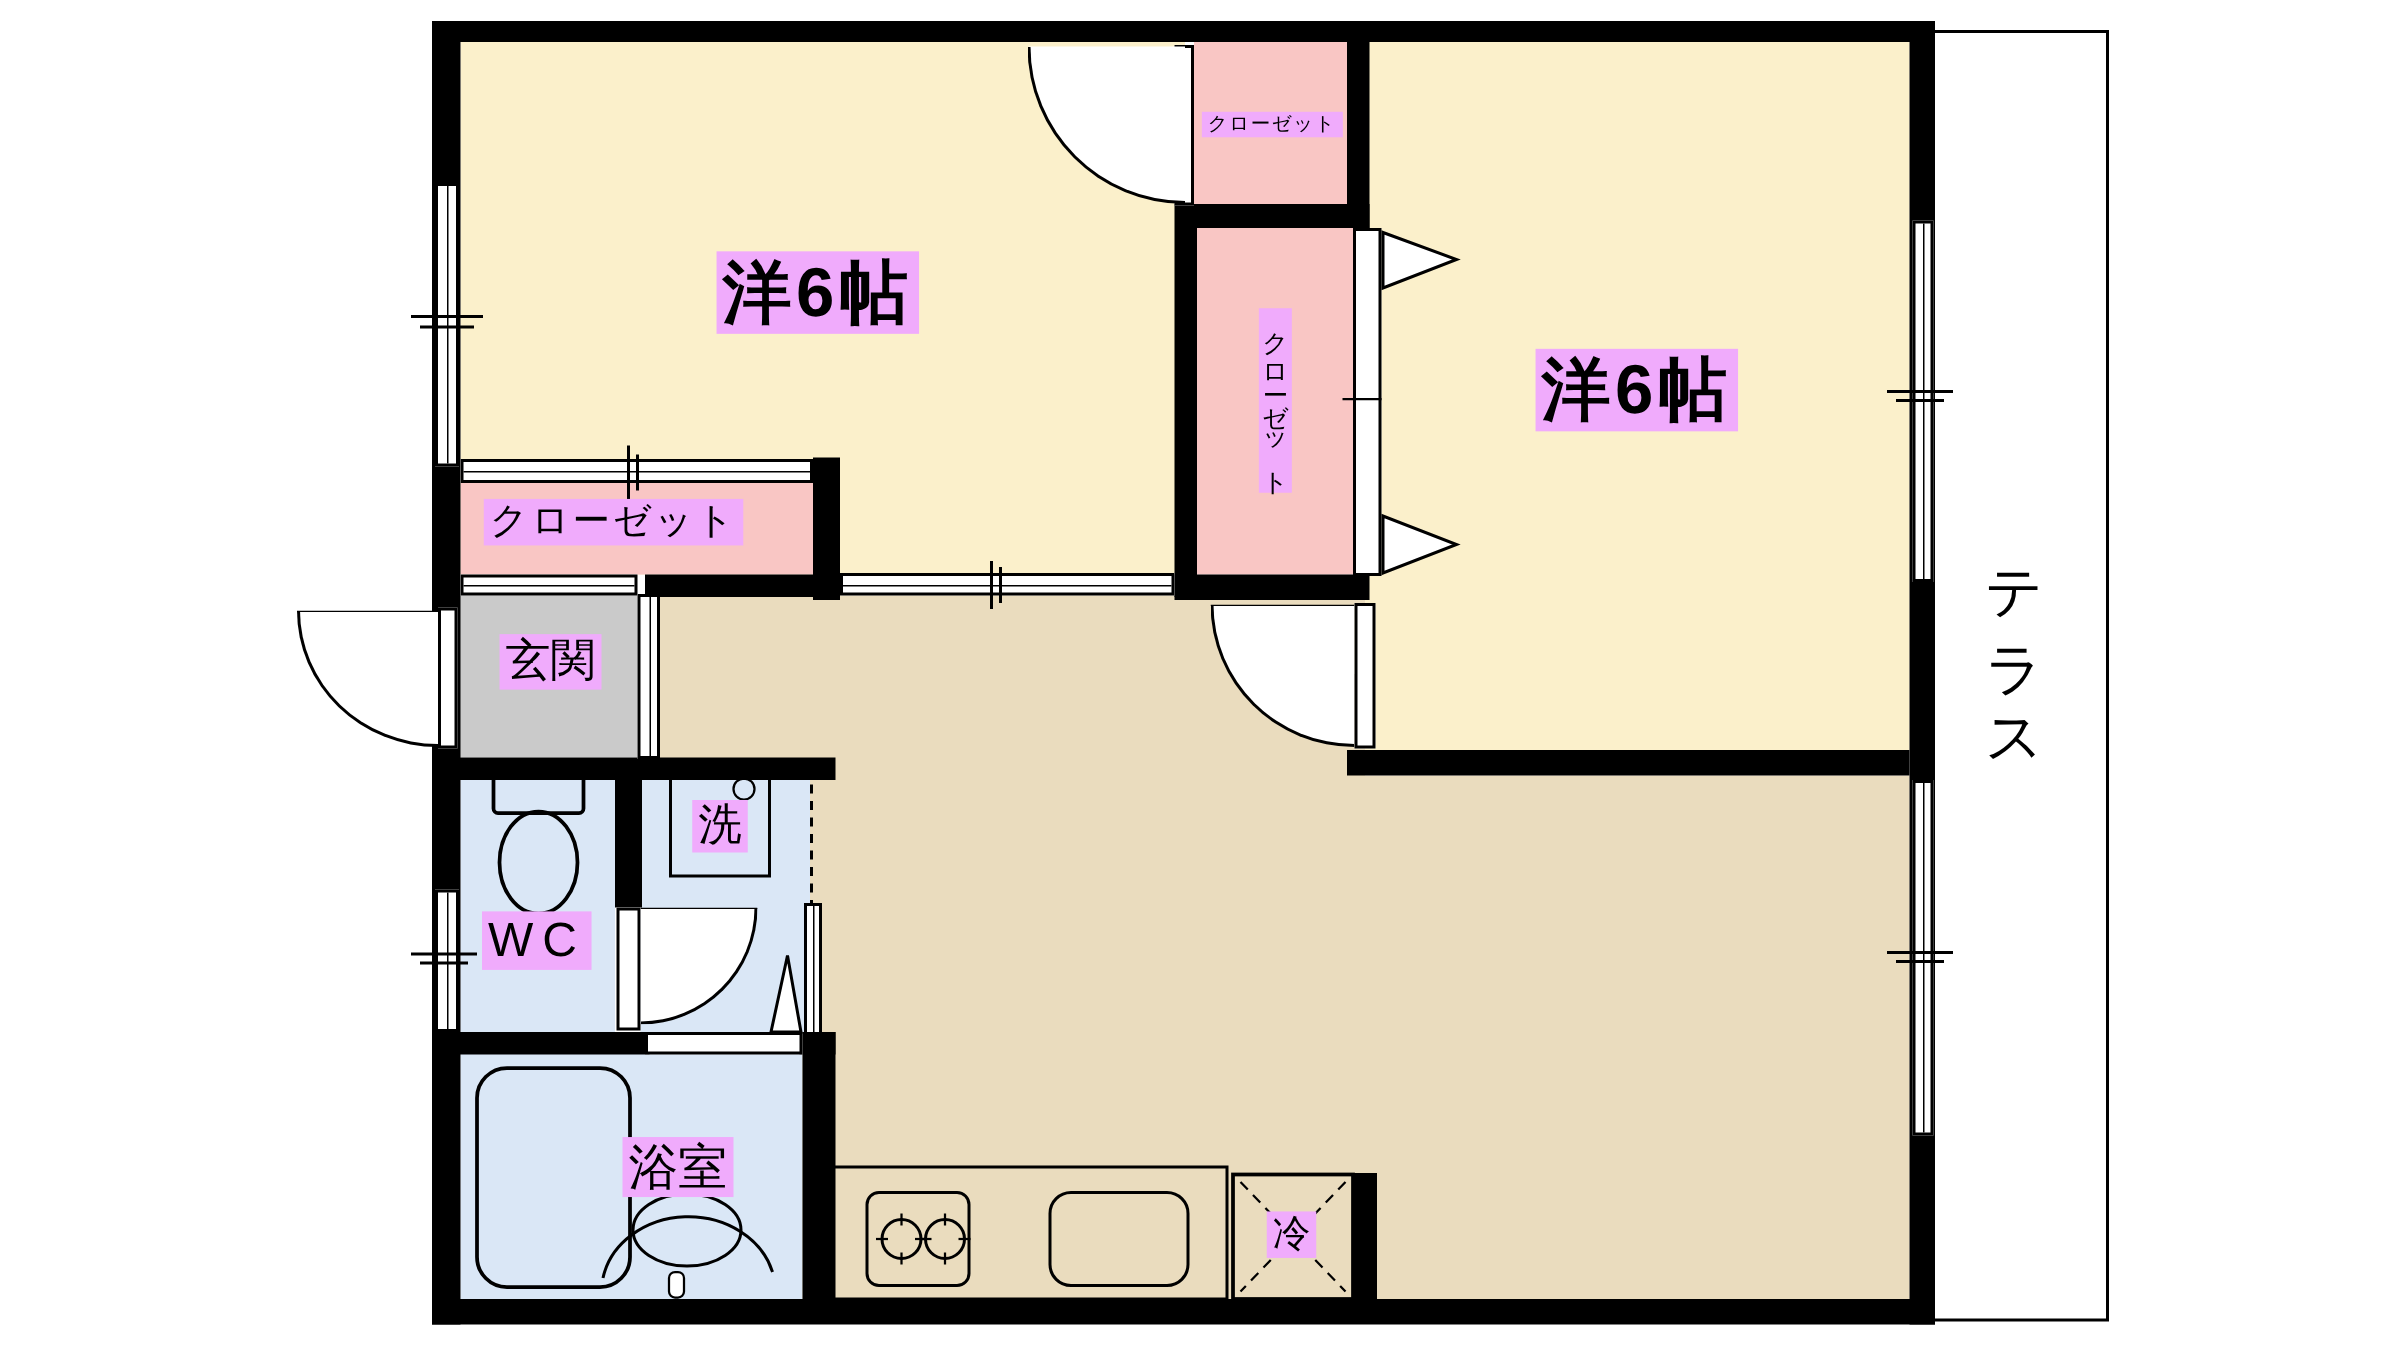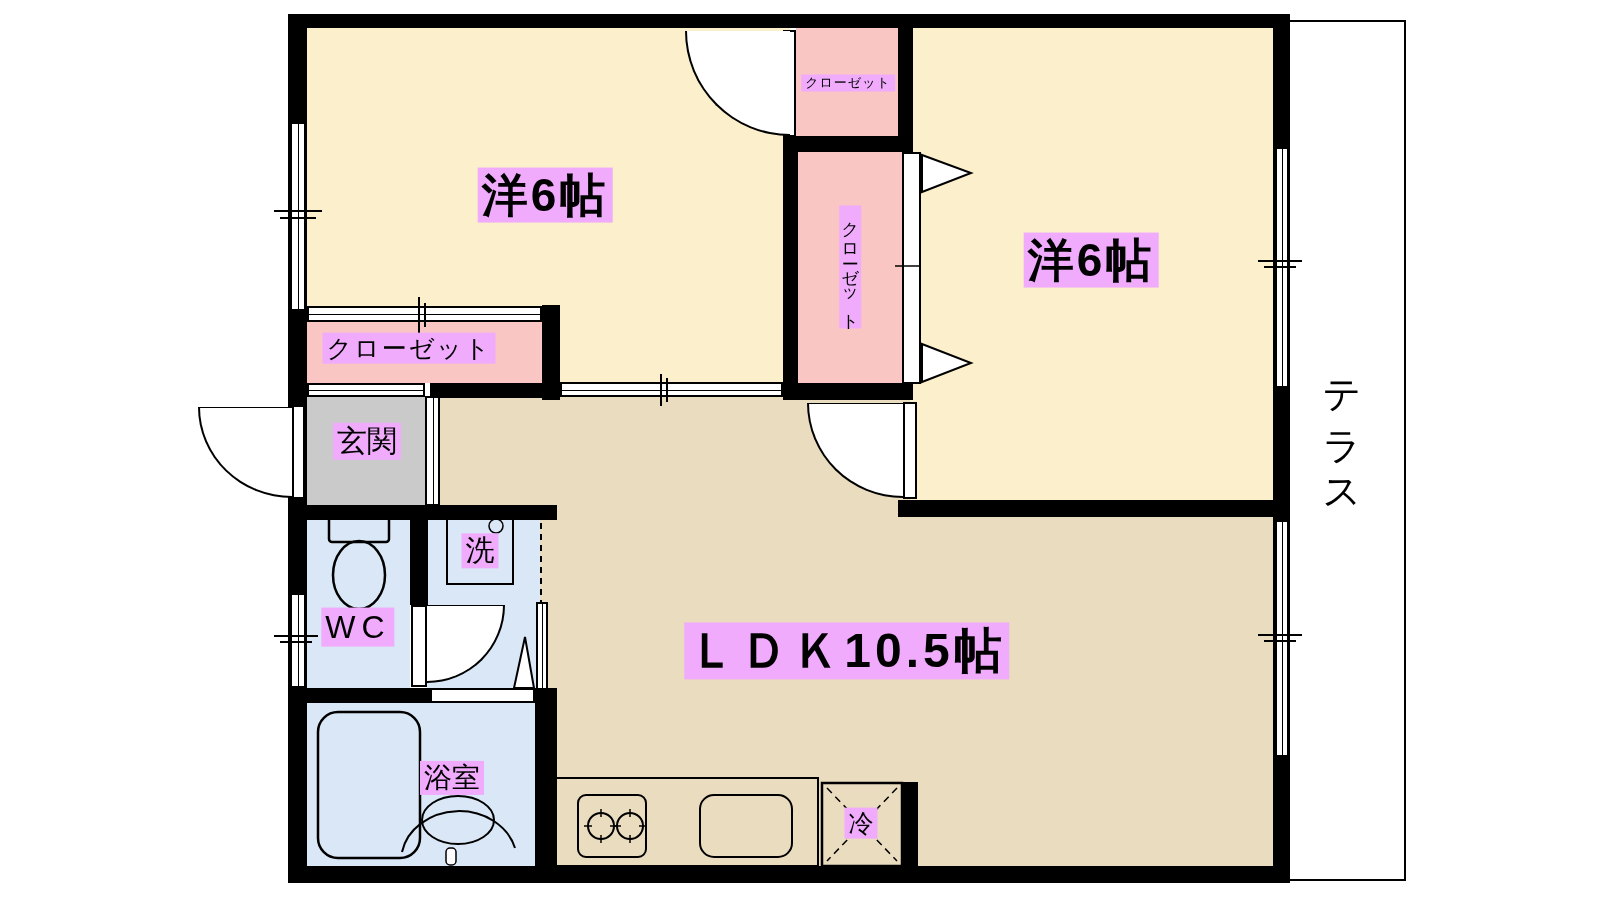--- a/index.html
+++ b/index.html
@@ -166,24 +166,23 @@
 
     <g stroke="#000">
       <rect x="822" y="783" width="80" height="83" fill="none" stroke-width="2.5"></rect>
       <line x1="827" y1="788" x2="897" y2="861" stroke-width="1.5" stroke-dasharray="7 5"></line>
       <line x1="897" y1="788" x2="827" y2="861" stroke-width="1.5" stroke-dasharray="7 5"></line>
     </g>
   </svg>
 
   <div class="lbl" style="left:545px;top:195px;font-size:46px;font-weight:bold;letter-spacing:3px;">洋6帖</div>
   <div class="lbl" style="left:1091px;top:260px;font-size:46px;font-weight:bold;letter-spacing:3px;">洋6帖</div>
-  <div class="lbl" style="left:847px;top:651px;font-size:48px;font-weight:bold;letter-spacing:4px;">ＬＤＫ10.5帖</div>
   <div class="lbl" style="left:367px;top:441px;font-size:30px;">玄関</div>
   <div class="lbl" style="left:358px;top:627px;font-size:32px;letter-spacing:6px;">WC</div>
   <div class="lbl" style="left:480px;top:551px;font-size:29px;">洗</div>
-  <div class="lbl" style="left:452px;top:778px;font-size:28px;">浴室</div>
+  <div class="lbl" style="left:452px;top:778px;font-size:33px;">浴室</div>
   <div class="lbl" style="left:848px;top:83px;font-size:13px;letter-spacing:1px;">クローゼット</div>
   <div class="lbl vert" style="left:850px;top:267px;font-size:17px;letter-spacing:3px;">クローゼット</div>
   <div class="lbl" style="left:409px;top:348px;font-size:25px;letter-spacing:2px;">クローゼット</div>
   <div class="lbl" style="left:861px;top:823px;font-size:25px;">冷</div>
   <div class="lbl vert" style="left:1341px;top:430px;font-size:38px;letter-spacing:6px;background:transparent;">テラス</div>
 
 </div>
 
 </body></html>

